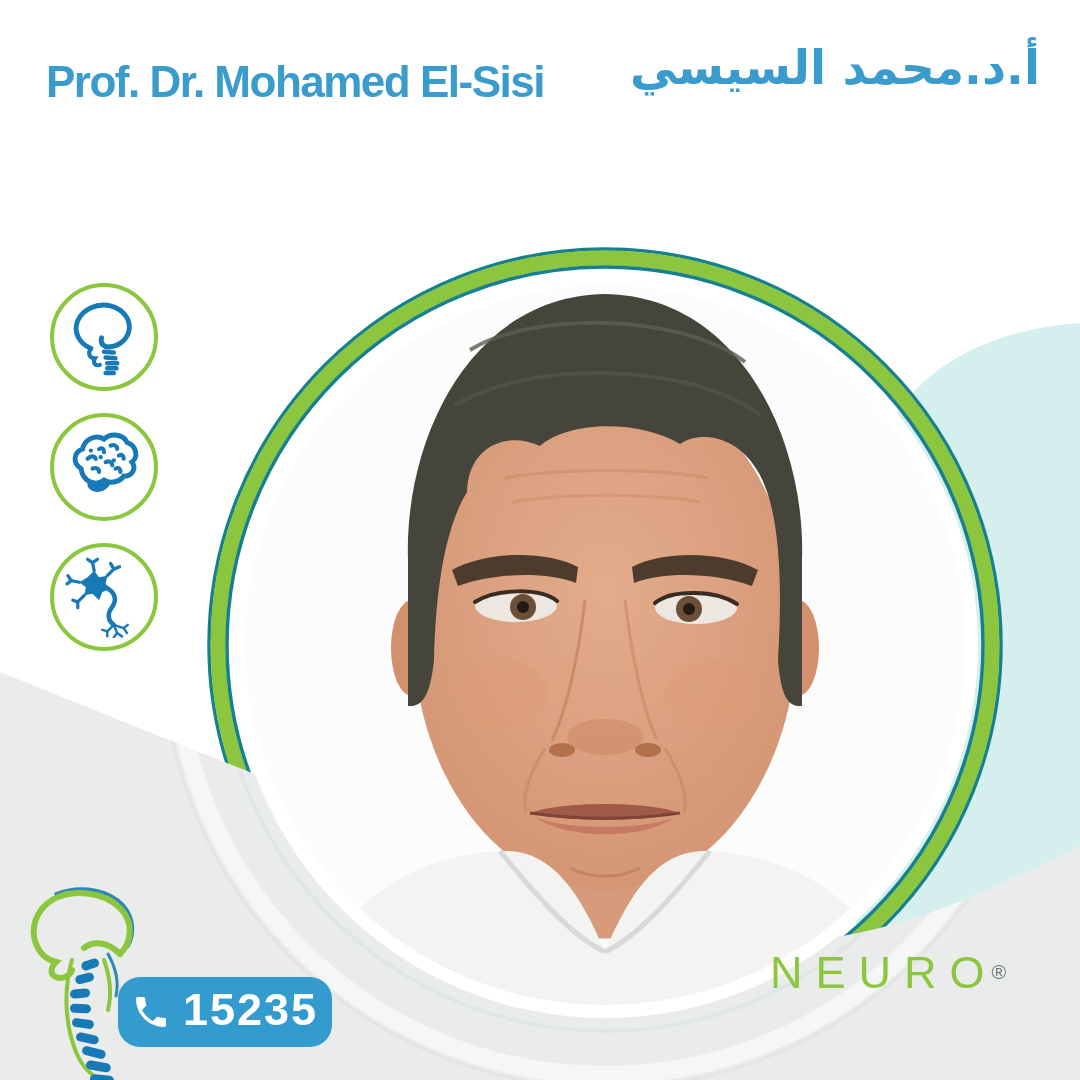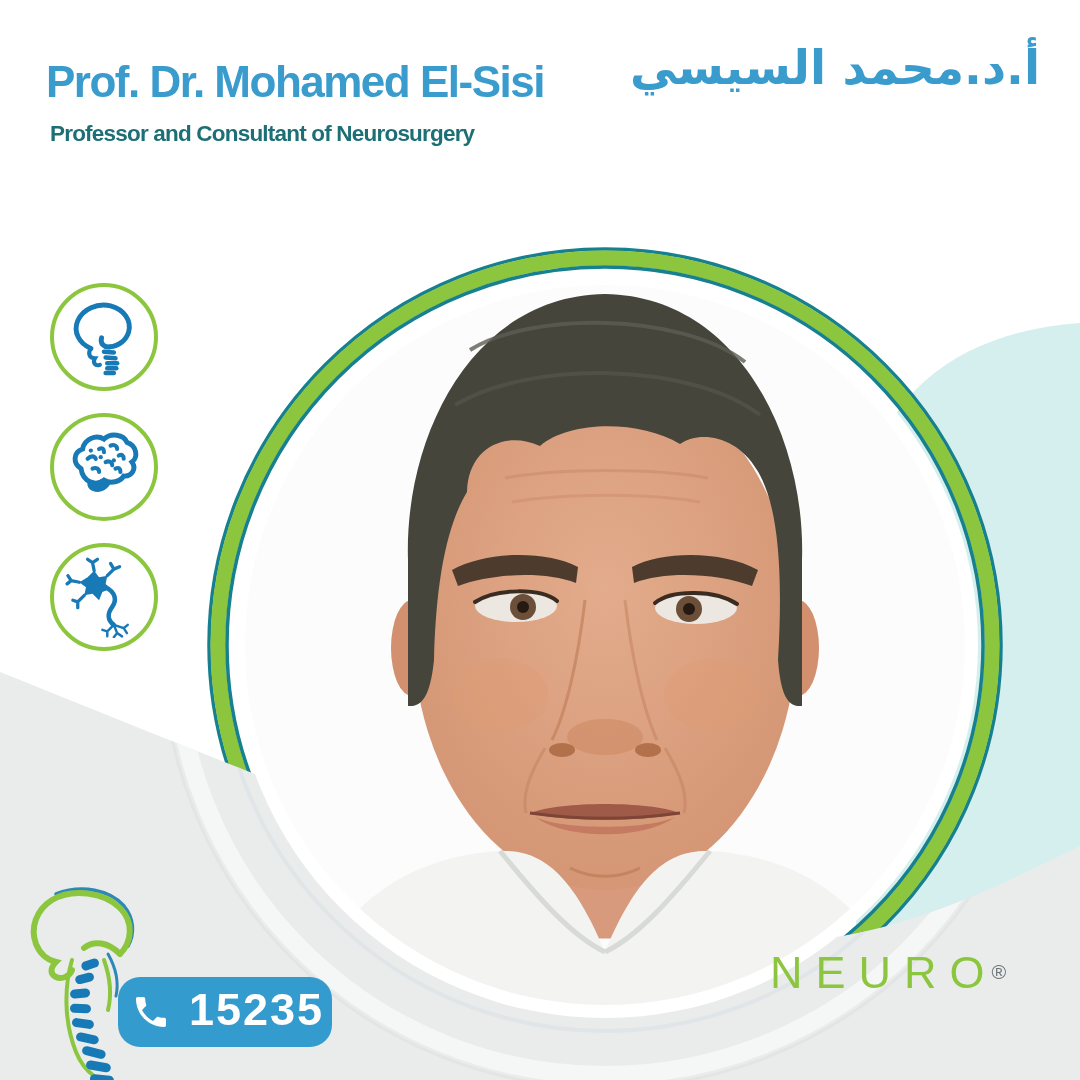--- a/index.html
+++ b/index.html
@@ -21,21 +21,21 @@
            font-family:"DejaVu Sans",sans-serif;}
 
   
   .icon-col{left:50px;top:283px;display:flex;flex-direction:column;gap:22px;}
   .spec-circle{width:108px;height:108px;box-sizing:border-box;border:4px solid #8cc63f;
                border-radius:50%;background:#ffffff;display:flex;align-items:center;
                justify-content:center;}
 
   
   .hotline{left:118px;top:977px;width:214px;height:70px;border-radius:22px;
-           background:#349bce;display:flex;align-items:center;gap:18px;
+           background:#349bce;display:flex;align-items:center;gap:12px;
            padding-left:13px;box-sizing:border-box;}
   .hotline .num{color:#ffffff;font-weight:bold;font-size:45px;letter-spacing:2px;
                 transform:translateY(-2px);}
 
   
   .brand{left:770px;top:950px;width:280px;}
   .brand .l1{display:flex;align-items:center;}
   .brand .neuro{color:#8cc63f;font-size:45px;font-weight:normal;letter-spacing:13px;
                 line-height:1.0;}
   .brand .reg{color:#6e7476;font-size:20px;line-height:1;margin-left:-6px;margin-top:-2px;}
@@ -130,21 +130,20 @@
 
     <path d="M295,1030 C325,905 410,856 500,851 C540,849 572,872 605,952
              C638,872 670,849 710,851 C800,856 885,905 915,1030 L915,1085 L295,1085 Z" fill="#f3f4f2"></path>
     <path d="M500,851 C540,900 572,936 605,952" fill="none" stroke="#d7dad6" stroke-width="5"></path>
     <path d="M710,851 C670,900 638,936 605,952" fill="none" stroke="#d7dad6" stroke-width="5"></path>
   </g>
 </svg>
 
 <div class="layer en-title">Prof. Dr. Mohamed El-Sisi</div>
 <div class="layer en-subs">
-  <div>Professor and Consultant of Neurosurgery</div>
 </div>
 
 <div class="layer ar-title">أ.د.محمد السيسي</div>
 <div class="layer ar-subs">
 </div>
 
 <div class="layer icon-col">
   <div class="spec-circle">
     <svg width="82" height="82" viewBox="0 0 100 100" fill="none" stroke="#1779b5" stroke-width="6" stroke-linecap="round">
       <path d="M34,64 C20,58 12,44 18,30 C24,16 42,8 58,12 C74,16 84,30 80,44 C77,54 68,61 57,62"></path>

